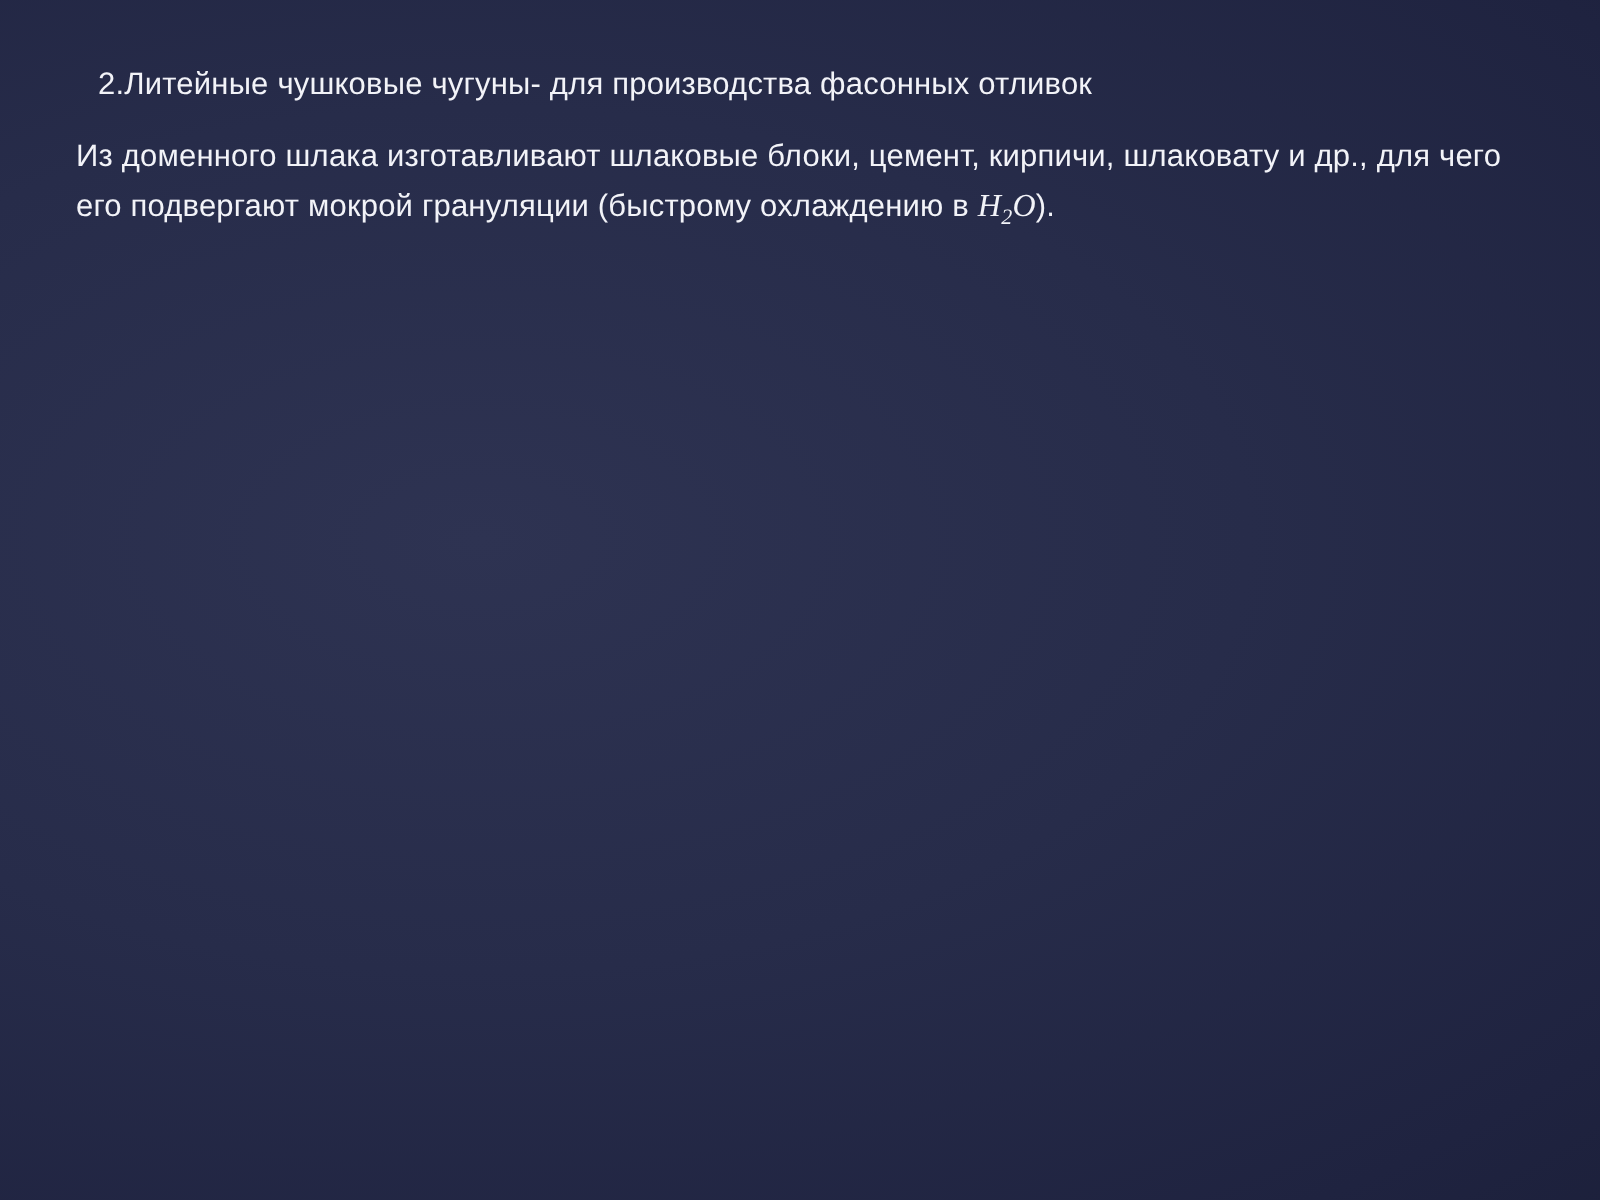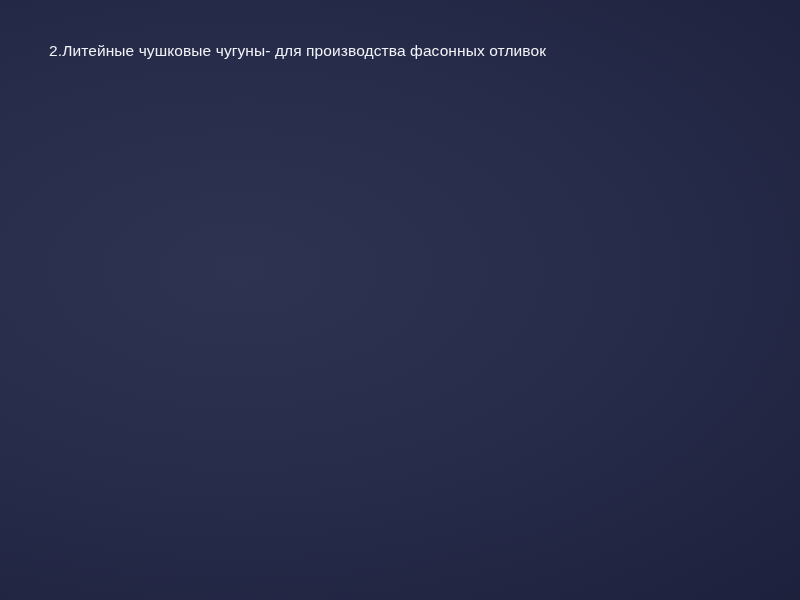--- a/index.html
+++ b/index.html
@@ -19,21 +19,21 @@
     height: 600px;
     box-sizing: border-box;
     
     background:
       radial-gradient(ellipse 120% 90% at 30% 45%, #2e3352 0%, #272c4a 40%, #1f2340 75%, #191d35 100%);
     color: #ffffff;
   }
   .content {
     position: absolute;
     left: 38px;
-    top: 38px;
+    top: 30px;
     width: 716px;
   }
   p {
     margin: 0 0 11px 0;
     font-size: 15.5px;
     line-height: 1.62;
     color: #f2f3f8;
     letter-spacing: 0.1px;
   }
   p.indent {
@@ -58,16 +58,17 @@
 
 <div class="slide">
   <div class="content">
 
     <p class="indent">2.Литейные чушковые чугуны- для производства фасонных отливок</p>
 
 
 
 
 
+    <p><span>Из доменного шлака изготавливают шлаковые блоки, цемент, кирпичи, шлаковату и др., для чего его подвергают мокрой грануляции (быстрому охлаждению в </span><span class="math-var"><span>H</span><sub>2</sub><span>O</span></span><span>).</span></p>
 
 
   </div>
 </div>
 
 </body></html>

